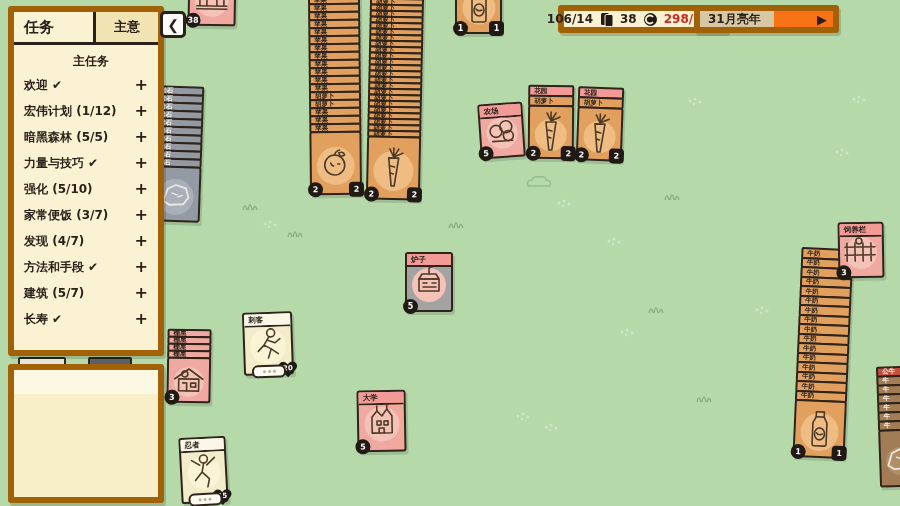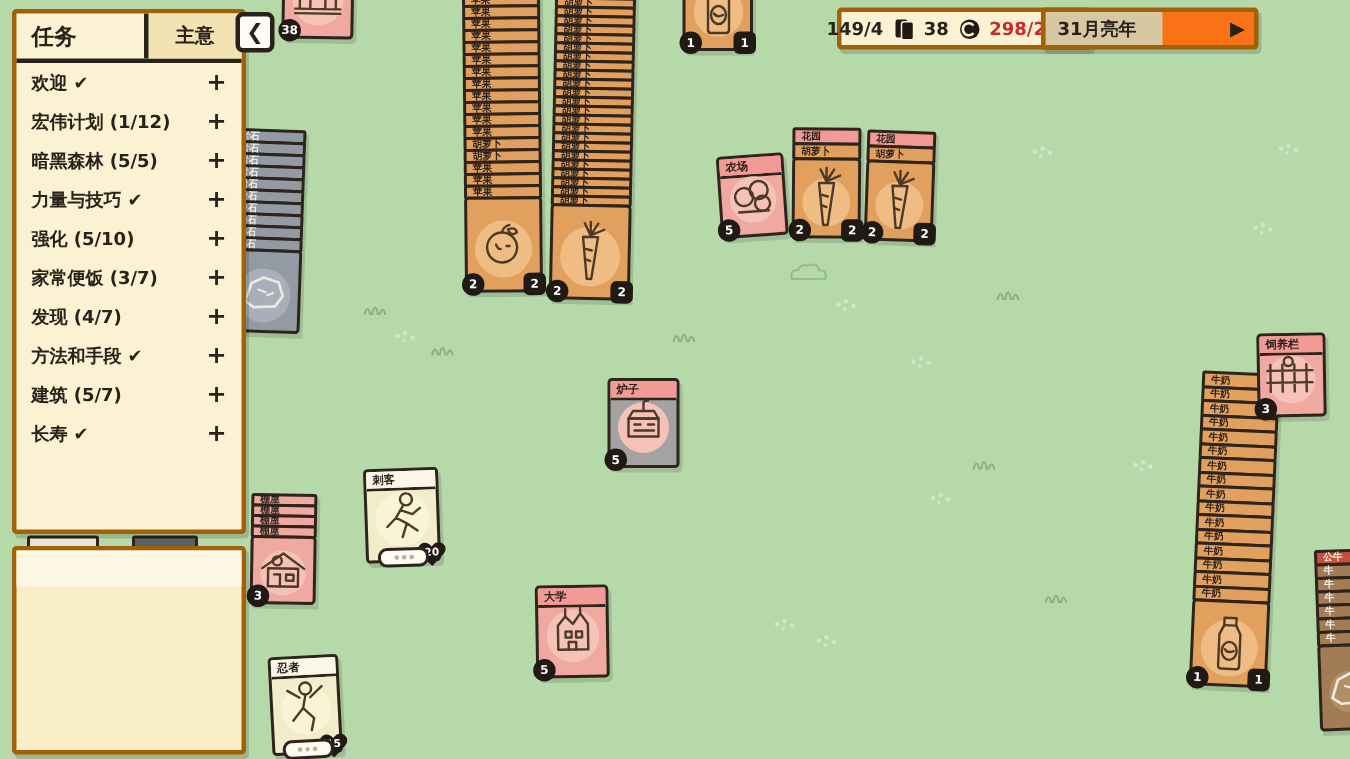--- a/index.html
+++ b/index.html
@@ -1,19 +1,19 @@
 <!DOCTYPE html>
 <html><head>
 <meta charset="utf-8">
 <style>
   html,body{margin:0;padding:0;background:#888;}
   .screen{position:relative;width:900px;height:506px;overflow:hidden;
     background:#b6d9aa;font-family:"DejaVu Sans",sans-serif;font-weight:bold;color:#2a211a;}
   
-  .panel{position:absolute;background:#faf2d2;border:3px solid #a16207;border-radius:3px;
+  .panel{position:absolute;background:#faf2d2;border:6px solid #a16207;border-radius:3px;
     box-shadow:2px 3px 0 rgba(0,0,0,.15);z-index:10;box-sizing:border-box;text-align:center;}
   #quest-panel{left:8px;top:6px;width:156px;height:350px;}
   #quest-header{display:flex;align-items:stretch;height:30px;border-bottom:3px solid #2a211a;}
   #quest-title{flex:1;font-size:15px;display:flex;align-items:center;padding-left:10px;}
   #quest-tab{width:62px;background:#f1e3b2;border-left:3px solid #2a211a;display:flex;
     align-items:center;justify-content:center;font-size:13px;}
   #collapse-btn{position:absolute;left:146px;top:-1px;width:26px;height:27px;background:#fdfcf6;
     border:3px solid #2a211a;border-radius:5px;display:flex;align-items:center;justify-content:center;
     font-size:14px;z-index:12;box-sizing:border-box;}
   .qsection{font-size:12px;padding:8px 0 2px 10px;}
@@ -415,20 +415,21 @@
         </div>
       </div>
     </div>
 
   <div class="panel" id="quest-panel">
     <div id="quest-header">
       <div id="quest-title">任务</div>
       <div id="quest-tab">主意</div>
     </div>
     <div id="quest-list">
+        <div class="qsection">主任务</div>
         <div class="qrow">
           <span class="qlabel">欢迎<span class="qcheck">✔</span></span>
           <span class="plus">+</span>
         </div>
         <div class="qrow">
           <span class="qlabel">宏伟计划 (1/12)</span>
           <span class="plus">+</span>
         </div>
         <div class="qrow">
           <span class="qlabel">暗黑森林 (5/5)</span>
@@ -466,21 +467,21 @@
     <div id="collapse-btn">
       <span>❮</span>
     </div>
   </div>
 
   <div class="panel" id="blank-panel">
     <div class="strip-top"></div>
   </div>
 
   <div class="panel" id="counters-panel">
-    <span>149/4</span>
+    <span>106/14</span>
     <span class="ticon">
       <svg width="15" height="15" viewBox="0 0 15 15">
           <rect x="2" y="1" width="8" height="12" rx="1.5" fill="#211913"></rect>
           <rect x="6" y="2.5" width="8" height="12" rx="1.5" fill="#211913" stroke="#faf2d2" stroke-width="1"></rect>
         </svg>
     </span>
     <span>38</span>
     <span class="ticon">
       <svg width="15" height="15" viewBox="0 0 15 15">
           <circle cx="7.5" cy="7.5" r="6.5" fill="#211913"></circle>

